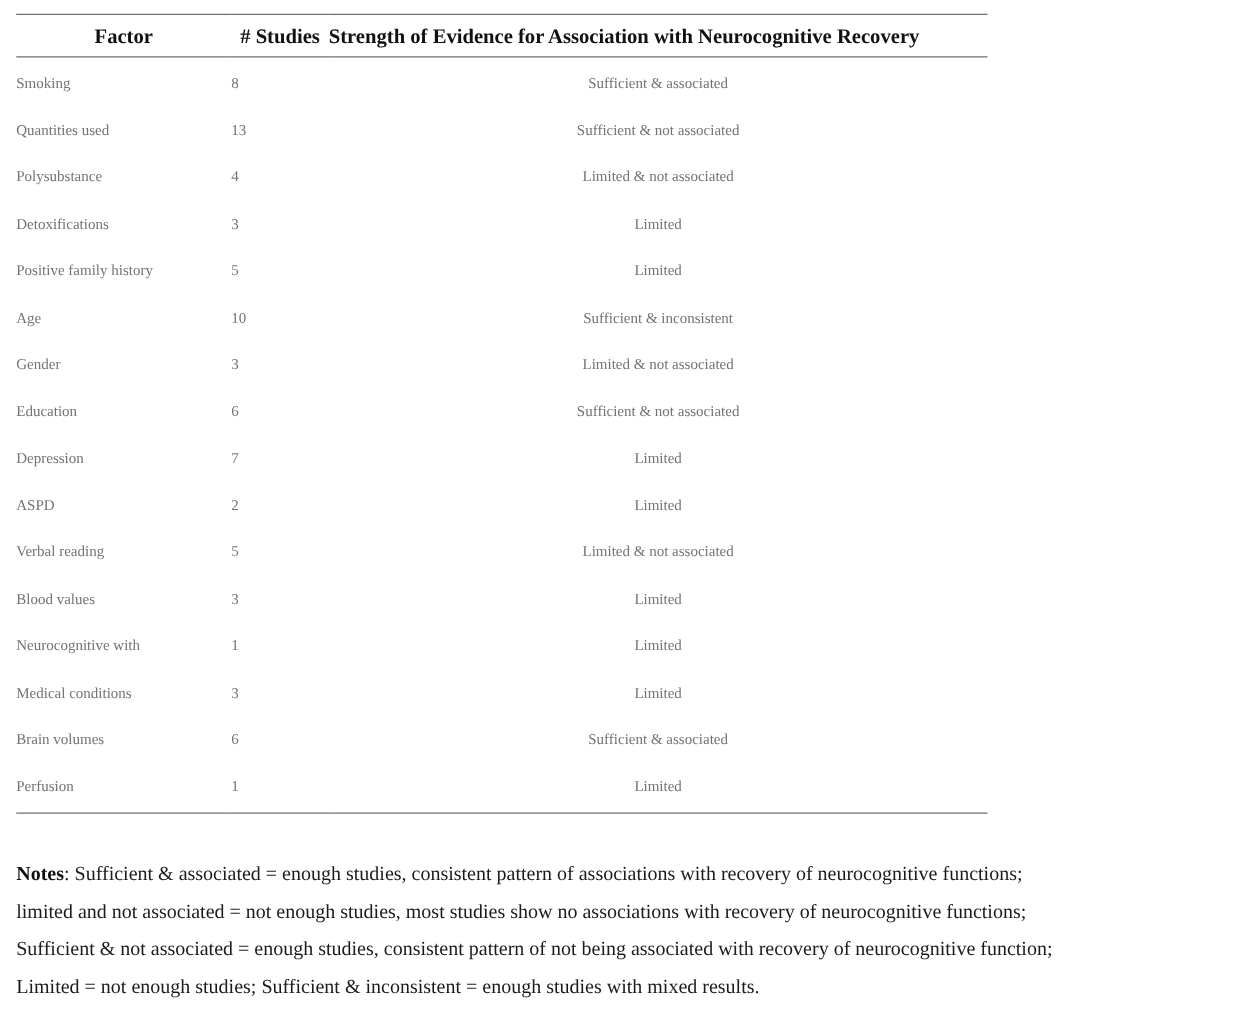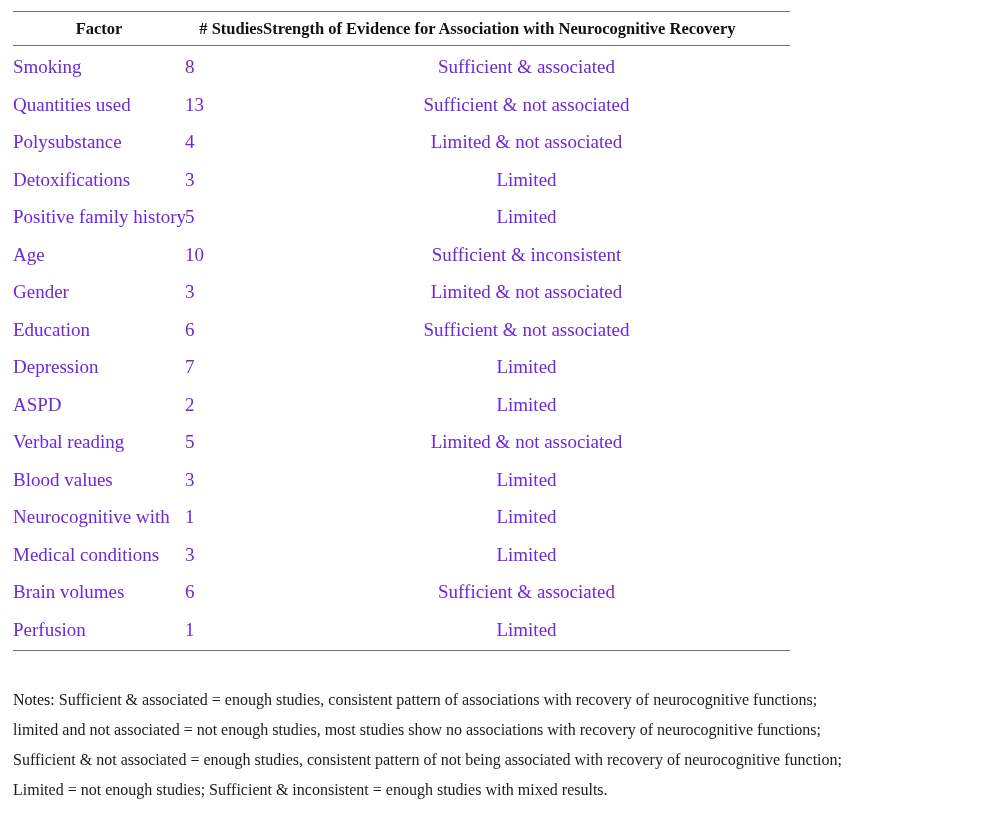--- a/index.html
+++ b/index.html
@@ -42,29 +42,29 @@
   table.evidence thead th {
     font-weight: bold;
     font-size: 16.5px;
     line-height: 19px;
     padding: 7px 0 7px 0;
     vertical-align: middle;
     color: #111111;
     white-space: nowrap;
   }
   th.col-factor  { width: 172px; text-align: center; padding-left: 3px; }
-  th.col-studies { width: 78px;  text-align: right; padding-left: 4px; }
+  th.col-studies { width: 78px;  text-align: center; padding-left: 4px; }
   th.col-strength{ width: 527px; text-align: left; padding-left: 2px; }
 
   table.evidence tbody td {
-    font-size: 19px;
+    font-size: 12px;
     line-height: 19px;
     padding: 9px 0 9.5px 0;
     vertical-align: top;
-    color: #6d28d9;
+    color: #737373;
     white-space: nowrap;
   }
   td.col-factor  { text-align: left; padding-left: 3px; }
   td.col-studies { text-align: left; padding-left: 4px; }
   td.col-strength{ text-align: center; padding-left: 2px; }
 
   table.evidence tbody tr:first-child td { padding-top: 11px; }
   table.evidence tbody tr:last-child td  { border-bottom: 1.3px solid #6f6f6f; padding-bottom: 11px; }
 
   
@@ -74,21 +74,21 @@
     top: 685px;
     width: 966px;
   }
   .notes .note-line {
     font-size: 16px;
     line-height: 30px;
     color: #1b1b1b;
     white-space: nowrap;
   }
   .notes .note-label {
-    font-weight: normal;
+    font-weight: bold;
     color: #111111;
   }
 </style>
 </head>
 <body>
 
 <div class="page">
 
   <div class="table-wrap">
     <table class="evidence">

